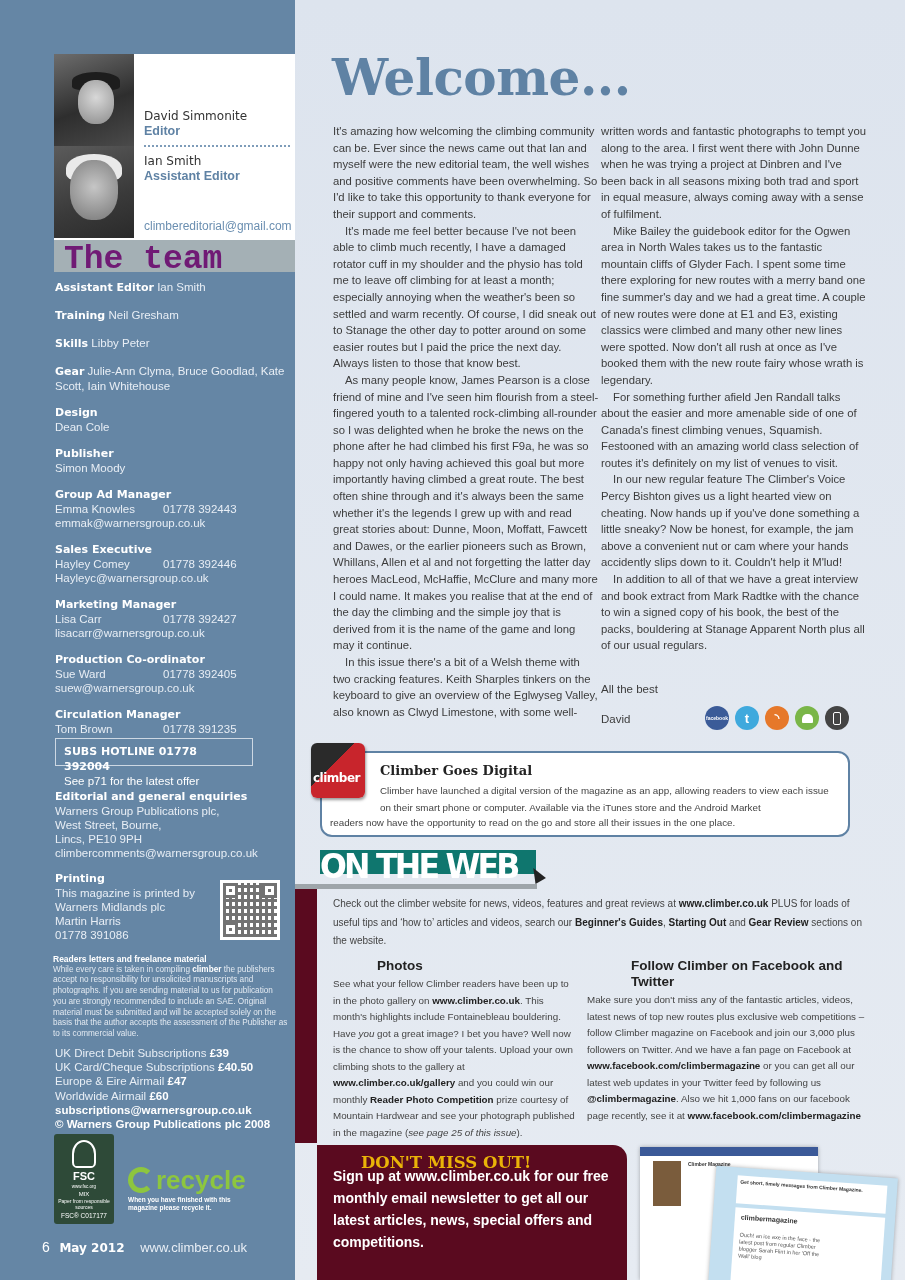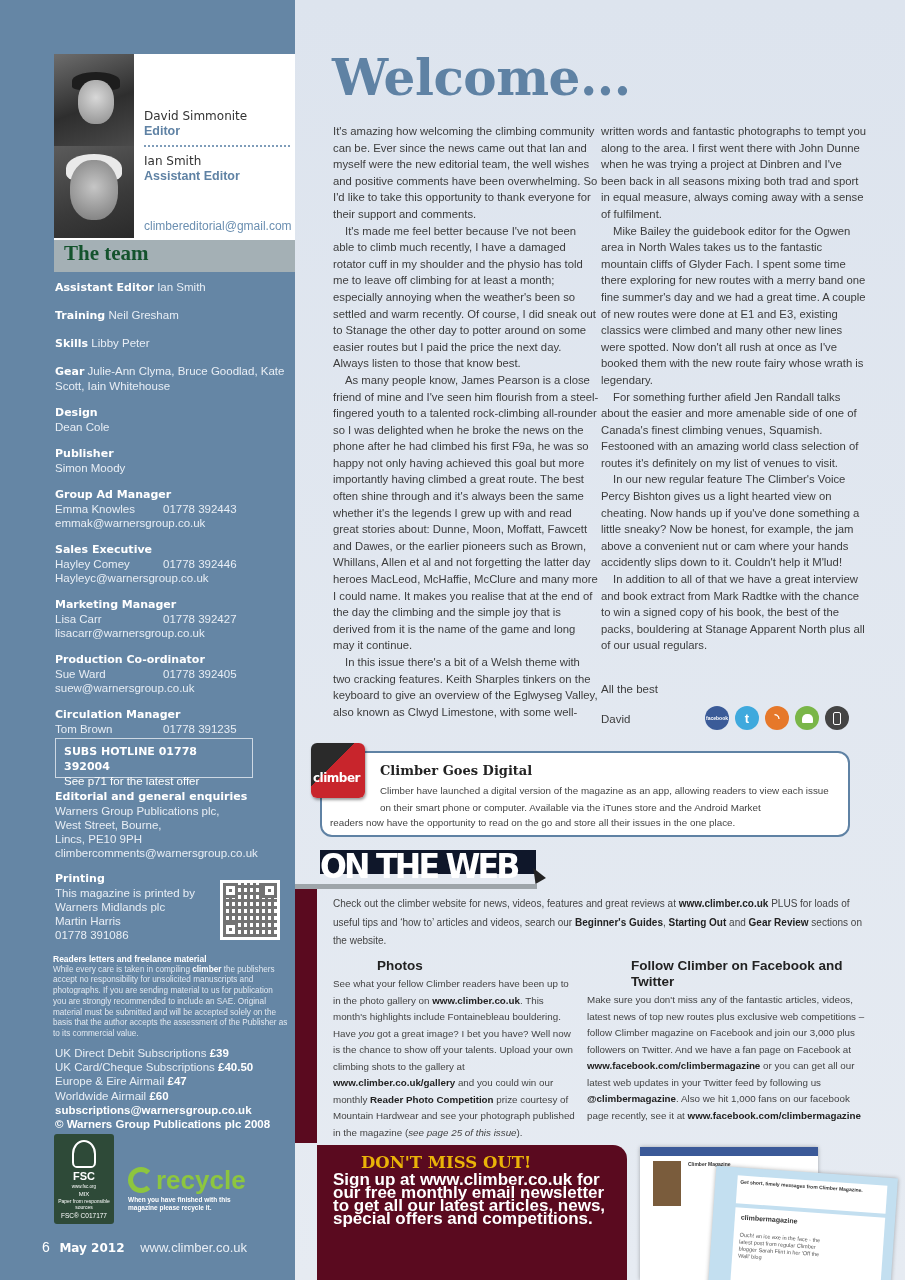--- a/index.html
+++ b/index.html
@@ -16,30 +16,30 @@
   .face{position:absolute;border-radius:45%;}
   .photo1 .face{left:24px;top:26px;width:36px;height:44px;background:radial-gradient(circle at 50% 40%,#d8d8d8,#8b8b8b);}
   .photo1 .hat{position:absolute;left:18px;top:18px;width:48px;height:18px;background:#1d1d1d;border-radius:50% 50% 20% 20%;}
   .photo2 .face{left:16px;top:14px;width:48px;height:60px;background:radial-gradient(circle at 50% 45%,#c6c6c6,#767676);}
   .photo2 .hair{position:absolute;left:12px;top:8px;width:56px;height:28px;background:#eaeaea;border-radius:50% 50% 30% 30%;}
   .tc-name{position:absolute;left:90px;font-family:"DejaVu Sans",sans-serif;font-size:12px;color:#333;}
   .tc-role{position:absolute;left:90px;font-weight:bold;font-size:12.5px;color:#5f82a4;}
   .tc-dots{position:absolute;left:90px;top:91px;width:146px;border-top:2px dotted #7e9cb9;}
   .tc-email{position:absolute;left:90px;top:165px;font-size:12px;color:#6b8fb1;}
   .teamhead{position:absolute;left:54px;top:240px;width:241px;height:32px;background:#a4b0b5;}
-  .teamhead span{position:absolute;left:10px;top:1px;font-family:Liberation Serif, serif;font-weight:bold;font-size:21px;color:#14532d;}
+  .teamhead span{position:absolute;left:10px;top:1px;font-family:Liberation Mono, monospace;font-weight:bold;font-size:33px;color:#701a75;}
 
   .credits{position:absolute;left:55px;top:280px;width:235px;color:#e8eef5;font-size:11.5px;line-height:14px;}
   .credit{margin-bottom:13px;}
   .credit b{color:#fff;font-family:"DejaVu Sans",sans-serif;font-size:11px;}
   .credit .row{display:flex;}
   .credit .row .nm{width:108px;}
   .credit.block b{display:block;}
 
-  .subsbox{position:absolute;left:55px;top:738px;width:198px;height:40px;border:1.5px solid #cdd8e3;padding:5px 8px;color:#fff;font-size:11.5px;line-height:14px;}
+  .subsbox{position:absolute;left:55px;top:738px;width:198px;height:28px;border:1.5px solid #cdd8e3;padding:5px 8px;color:#fff;font-size:11.5px;line-height:14px;}
   .subsbox b{font-family:"DejaVu Sans",sans-serif;font-size:11px;}
 
   .enq{position:absolute;left:55px;top:790px;width:235px;color:#e8eef5;font-size:11.5px;line-height:14px;}
   .enq b{display:block;color:#fff;font-family:"DejaVu Sans",sans-serif;font-size:11px;}
   .print{position:absolute;left:55px;top:872px;width:160px;color:#e8eef5;font-size:11.5px;line-height:14px;}
   .print b{display:block;color:#fff;font-family:"DejaVu Sans",sans-serif;font-size:11px;}
   .qr{position:absolute;left:220px;top:880px;width:60px;height:60px;background:#fff;padding:3px;}
   .qr-grid{width:54px;height:54px;background:
     repeating-linear-gradient(90deg,#000 0 3px,transparent 3px 6px),
     repeating-linear-gradient(0deg,#000 0 3px,transparent 3px 7px);opacity:.55;position:relative;}
@@ -87,35 +87,35 @@
   .social .ph i{display:block;width:8px;height:13px;border:1.5px solid #fff;border-radius:2px;}
   .social .and i{display:block;width:11px;height:9px;background:#fff;border-radius:5px 5px 1px 1px;}
 
   .digital{position:absolute;left:320px;top:751px;width:530px;height:86px;border:2px solid #5f82a4;border-radius:12px;background:#fff;}
   .digital-icon{position:absolute;left:311px;top:743px;width:54px;height:55px;border-radius:6px;background:linear-gradient(135deg,#2a2a2a 0 40%,#c8252c 40%);box-shadow:1px 2px 3px rgba(0,0,0,.4);overflow:hidden;}
   .digital-icon span{position:absolute;left:2px;top:28px;color:#fff;font-weight:bold;font-size:12px;font-family:"DejaVu Sans",sans-serif;letter-spacing:-.5px;}
   .digital h3{position:absolute;left:58px;top:10px;font-family:"DejaVu Serif",serif;font-weight:bold;font-size:13px;color:#222;}
   .digital p{position:absolute;left:58px;top:29px;right:10px;font-size:9.8px;line-height:17px;color:#444;}
   .digital p.last{left:8px;top:61px;}
 
-  .web-banner{position:absolute;left:320px;top:850px;width:216px;height:24px;background:#0f172a;}
+  .web-banner{position:absolute;left:320px;top:850px;width:216px;height:24px;background:#0f766e;}
   .web-banner span{position:absolute;left:0;top:-4px;font-family:"DejaVu Sans",sans-serif;font-weight:bold;font-size:34px;color:#fff;letter-spacing:-3px;transform:scaleX(.93);transform-origin:left;}
   .web-greybar{position:absolute;left:295px;top:884px;width:242px;height:5px;background:#9ea5aa;}
   .cursor-icon{position:absolute;left:531px;top:867px;width:0;height:0;border-left:6px solid transparent;border-right:6px solid transparent;border-bottom:15px solid #222;transform:rotate(-30deg);}
   .webstrip{position:absolute;left:295px;top:889px;width:22px;height:254px;background:#5a0a1f;}
   .web-intro{position:absolute;left:333px;top:895px;width:540px;font-size:10px;line-height:18.5px;color:#444;}
   .web-intro b,.wcol b{color:#222;}
   .wcol{position:absolute;top:958px;font-size:9.8px;line-height:16.5px;color:#444;}
   .wcol h3{font-family:Liberation Sans, sans-serif;font-weight:bold;font-size:13.5px;line-height:16px;color:#222;margin-bottom:2px;margin-left:44px;}
   .wcol1{left:333px;width:244px;}
   .wcol2{left:587px;width:280px;}
 
   .dont{position:absolute;left:317px;top:1145px;width:310px;height:135px;background:#5a0a1f;border-radius:0 14px 0 0;}
   .dont h3{position:absolute;left:16px;top:8px;font-family:"DejaVu Serif",serif;font-weight:bold;font-size:16.5px;color:#eab308;margin-left:28px;}
-  .dont p{position:absolute;left:16px;top:28px;right:10px;font-weight:bold;font-size:17px;line-height:13px;color:#fff;}
+  .dont p{position:absolute;left:16px;top:20px;right:10px;font-weight:bold;font-size:14px;line-height:22px;color:#fff;}
 
   .shot-fb{position:absolute;left:640px;top:1147px;width:178px;height:133px;background:#fff;box-shadow:0 0 4px rgba(0,0,0,.3);}
   .shot-fb .bar{height:9px;background:#3b5998;}
   .shot-fb .cover{position:absolute;left:13px;top:14px;width:28px;height:45px;background:#7a5c3c;}
   .shot-tw{position:absolute;left:712px;top:1172px;width:182px;height:120px;background:#c3dff0;transform:rotate(4deg);box-shadow:0 0 4px rgba(0,0,0,.3);}
   .shot-tw .panel{position:absolute;left:22px;top:40px;width:150px;height:90px;background:#fff;}
   .shot-tw .banner{position:absolute;left:22px;top:8px;width:150px;height:28px;background:#fff;font-size:5px;font-weight:bold;padding:3px;color:#333;}
   .shot-tw .handle{position:absolute;left:28px;top:46px;font-size:7px;font-weight:bold;color:#333;}
   .shot-tw .tweet{position:absolute;left:28px;top:64px;width:90px;font-size:5.5px;color:#555;line-height:7px;}
 </style>

